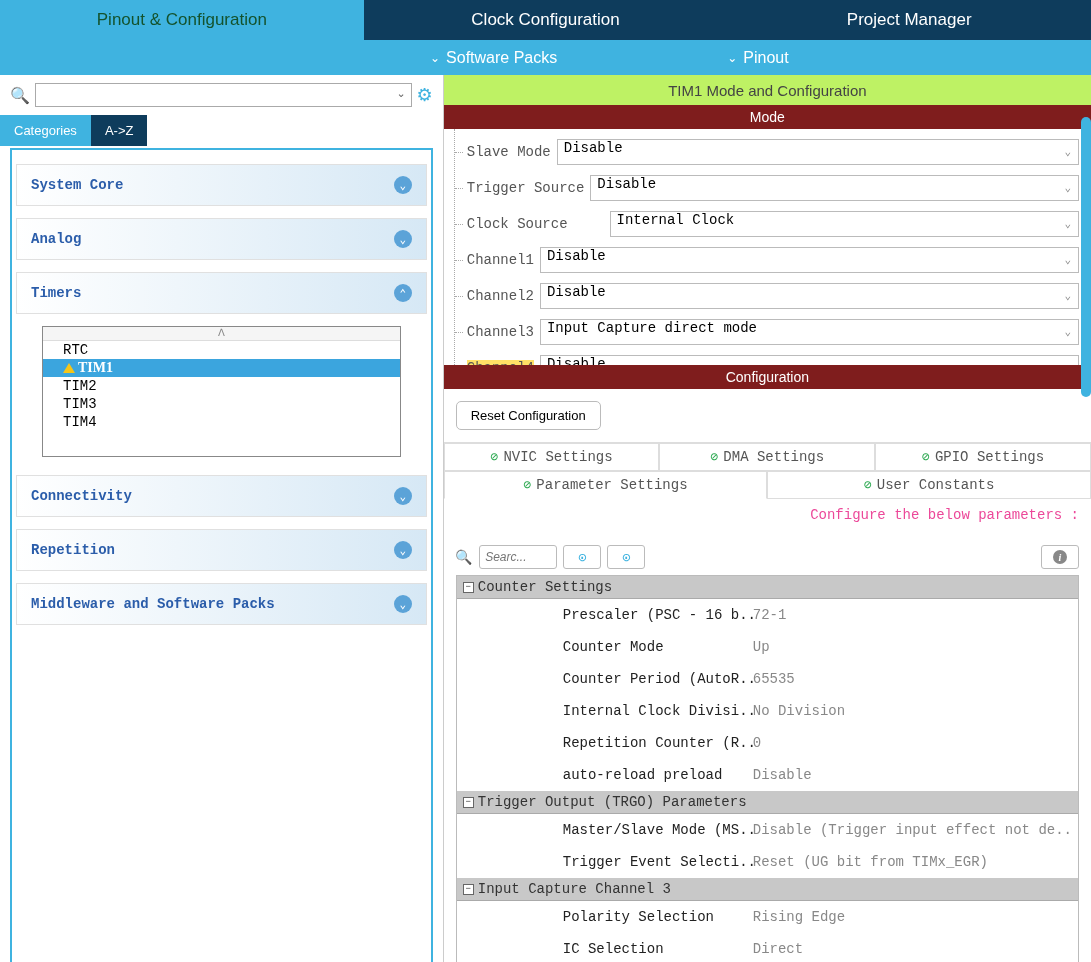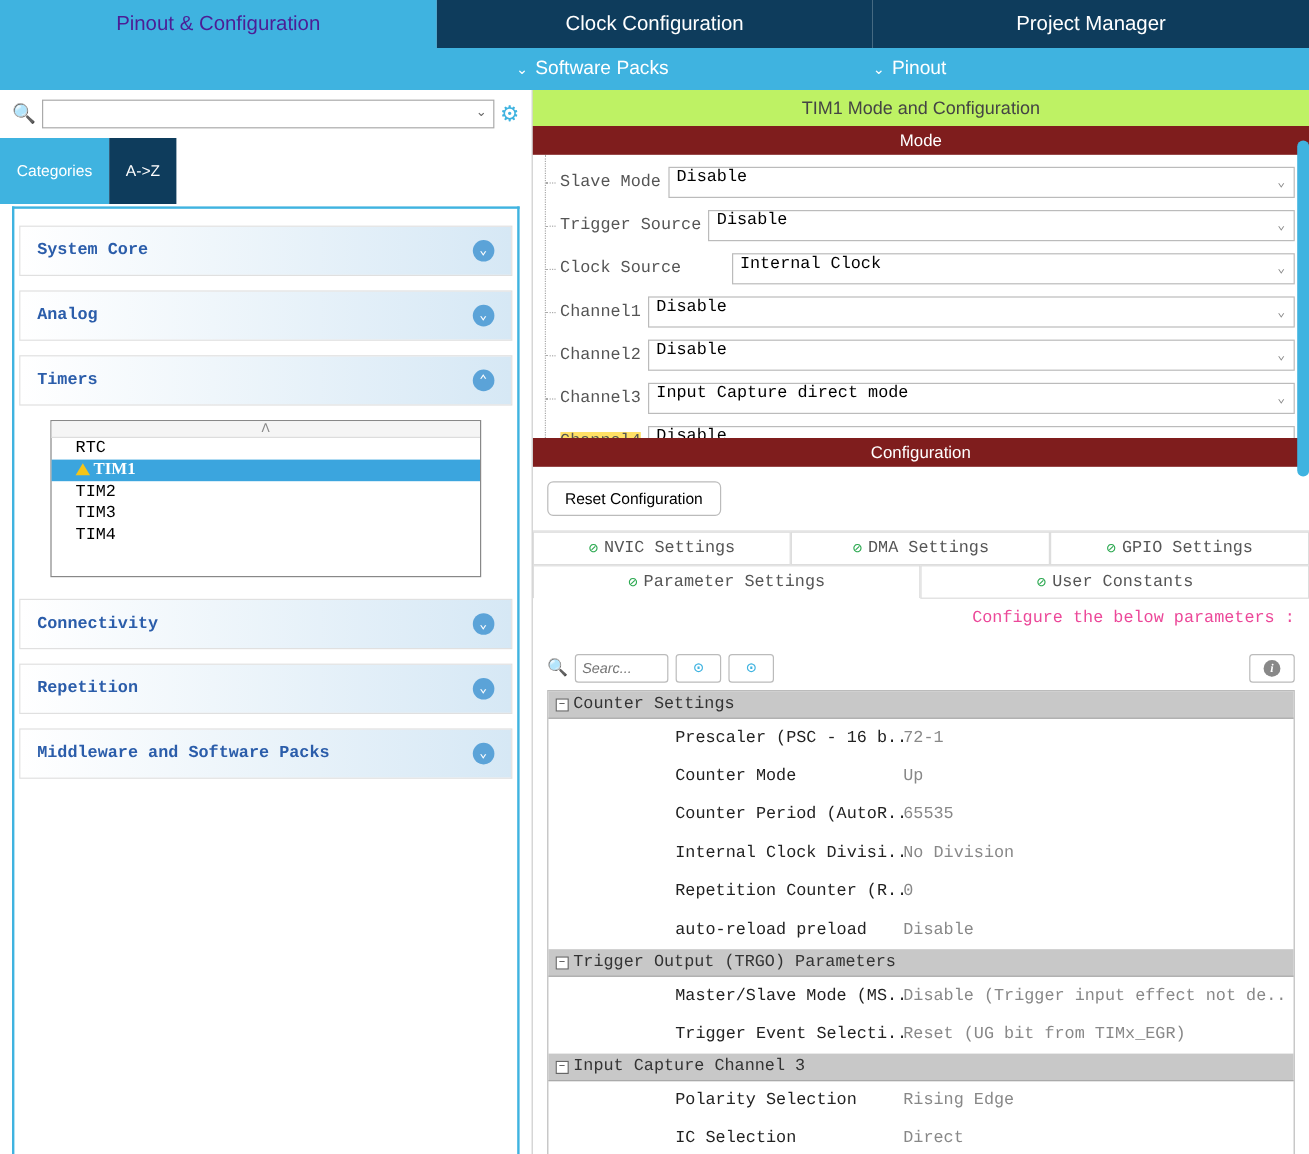--- a/index.html
+++ b/index.html
@@ -1,33 +1,33 @@
 <!DOCTYPE html>
 <html><head>
 <meta charset="utf-8">
 <style>
 * { box-sizing: border-box; margin: 0; padding: 0; }
 body { font-family: Arial, sans-serif; font-size: 13px; width: 1091px; height: 962px; background: #fff; overflow: hidden; }
 .top-tabs { display: flex; height: 40px; }
 .top-tab { flex: 1; display: flex; align-items: center; justify-content: center; font-size: 17px; cursor: pointer; }
-.top-tab.active { background: #3fb3e0; color: #4c1d95; }
+.top-tab.active { background: #3fb3e0; color: #14532d; }
 .top-tab.inactive { background: #0e3c5c; color: #fff; }
 .sub-bar { height: 35px; background: #3fb3e0; display: flex; align-items: center; color: #fff; font-size: 16px; }
 .sub-bar-item { display: flex; align-items: center; gap: 6px; cursor: pointer; }
 .chev { font-size: 12px; }
 .main { display: flex; height: calc(100% - 75px); }
 .left-panel { width: 455px; border-right: 1px solid #ccc; display: flex; flex-direction: column; padding-top: 5px; }
 .search-row { display: flex; align-items: center; gap: 5px; padding: 3px 10px; }
 .search-icon { color: #3fb3e0; font-size: 16px; }
 .search-input { flex: 1; height: 24px; border: 1px solid #aaa; padding: 0 20px 0 4px; background: #fff; position: relative; }
 .search-wrap { position: relative; flex: 1; display: flex; }
 .search-dd { position: absolute; right: 6px; top: 4px; color: #666; font-size: 11px; pointer-events: none; }
 .gear-icon { color: #3fb3e0; font-size: 18px; cursor: pointer; }
 .cat-tabs { display: flex; margin-top: 5px; }
-.cat-tab { padding: 20px 14px; font-size: 13px; cursor: pointer; }
+.cat-tab { padding: 8px 14px; font-size: 13px; cursor: pointer; }
 .cat-tab.active { background: #3fb3e0; color: #fff; }
 .cat-tab.inactive { background: #0e3c5c; color: #fff; }
 .tree { border: 2px solid #3fb3e0; border-bottom: none; flex: 1; overflow: auto; margin: 2px 10px 0 10px; padding-top: 10px; }
 .acc-header { height: 42px; display: flex; align-items: center; justify-content: space-between; padding: 0 14px; margin: 4px 4px 12px 4px; background: linear-gradient(to right, #fff 0%, #d6e8f5 100%); border: 1px solid #e0e0e0; cursor: pointer; font-family: 'Courier New', monospace; color: #2b5daa; font-weight: bold; font-size: 14px; }
 .acc-icon { width: 18px; height: 18px; border-radius: 50%; background: #5ba3d8; color: #fff; display: flex; align-items: center; justify-content: center; font-size: 11px; }
 .timer-list { border: 1px solid #888; margin: 0 30px 18px 30px; }
 .timer-list-head { text-align: center; height: 14px; background: #f5f5f5; color: #888; font-size: 10px; border-bottom: 1px solid #ddd; }
 .timer-item { padding: 1px 20px; font-family: 'Courier New', monospace; font-size: 14px; cursor: pointer; }
 .timer-item.selected { background: #3ba5de; color: #fff; position: relative; }
 .warn-icon { display: inline-block; width: 0; height: 0; border-left: 6px solid transparent; border-right: 6px solid transparent; border-bottom: 10px solid #f5c518; margin-right: 3px; vertical-align: middle; }

